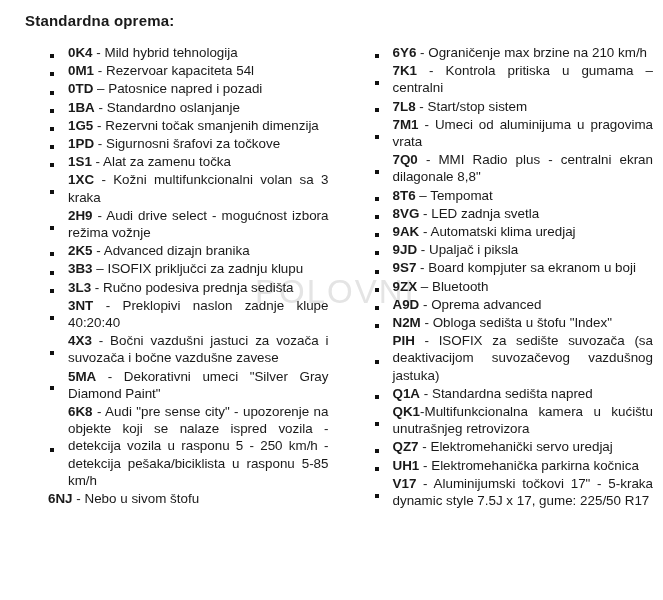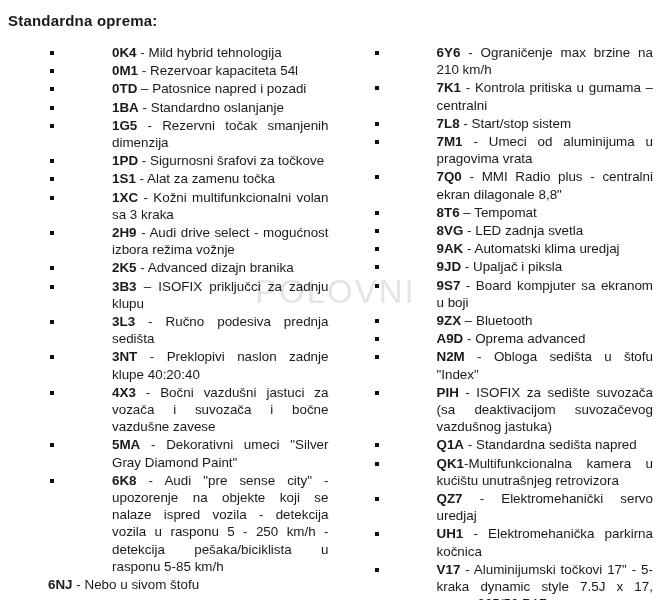--- a/index.html
+++ b/index.html
@@ -12,39 +12,38 @@
     width: 663px;
     height: 600px;
     background: #ffffff;
     overflow: hidden;
     font-family: "Liberation Sans", sans-serif;
     color: #1a1a1a;
   }
   .title {
     font-size: 15px;
     font-weight: bold;
-    padding: 12px 0 0 8px;
+    padding: 12px 0 0 25px;
     letter-spacing: 0.2px;
   }
   .columns {
     position: relative;
     display: flex;
     gap: 44px;
     padding: 15px 10px 0 48px;
     z-index: 1;
   }
   .col {
     flex: 1;
     min-width: 0;
   }
   .item {
     display: flex;
-    align-items: flex-start;
+    align-items: center;
     margin-bottom: 1px;
-    gap: 44px;
   }
   .bullet {
     flex: 0 0 auto;
     width: 4px;
     height: 4px;
     background: #111111;
     margin: 7px 14px 0 2px;
   }
   .item-text {
     flex: 1;

